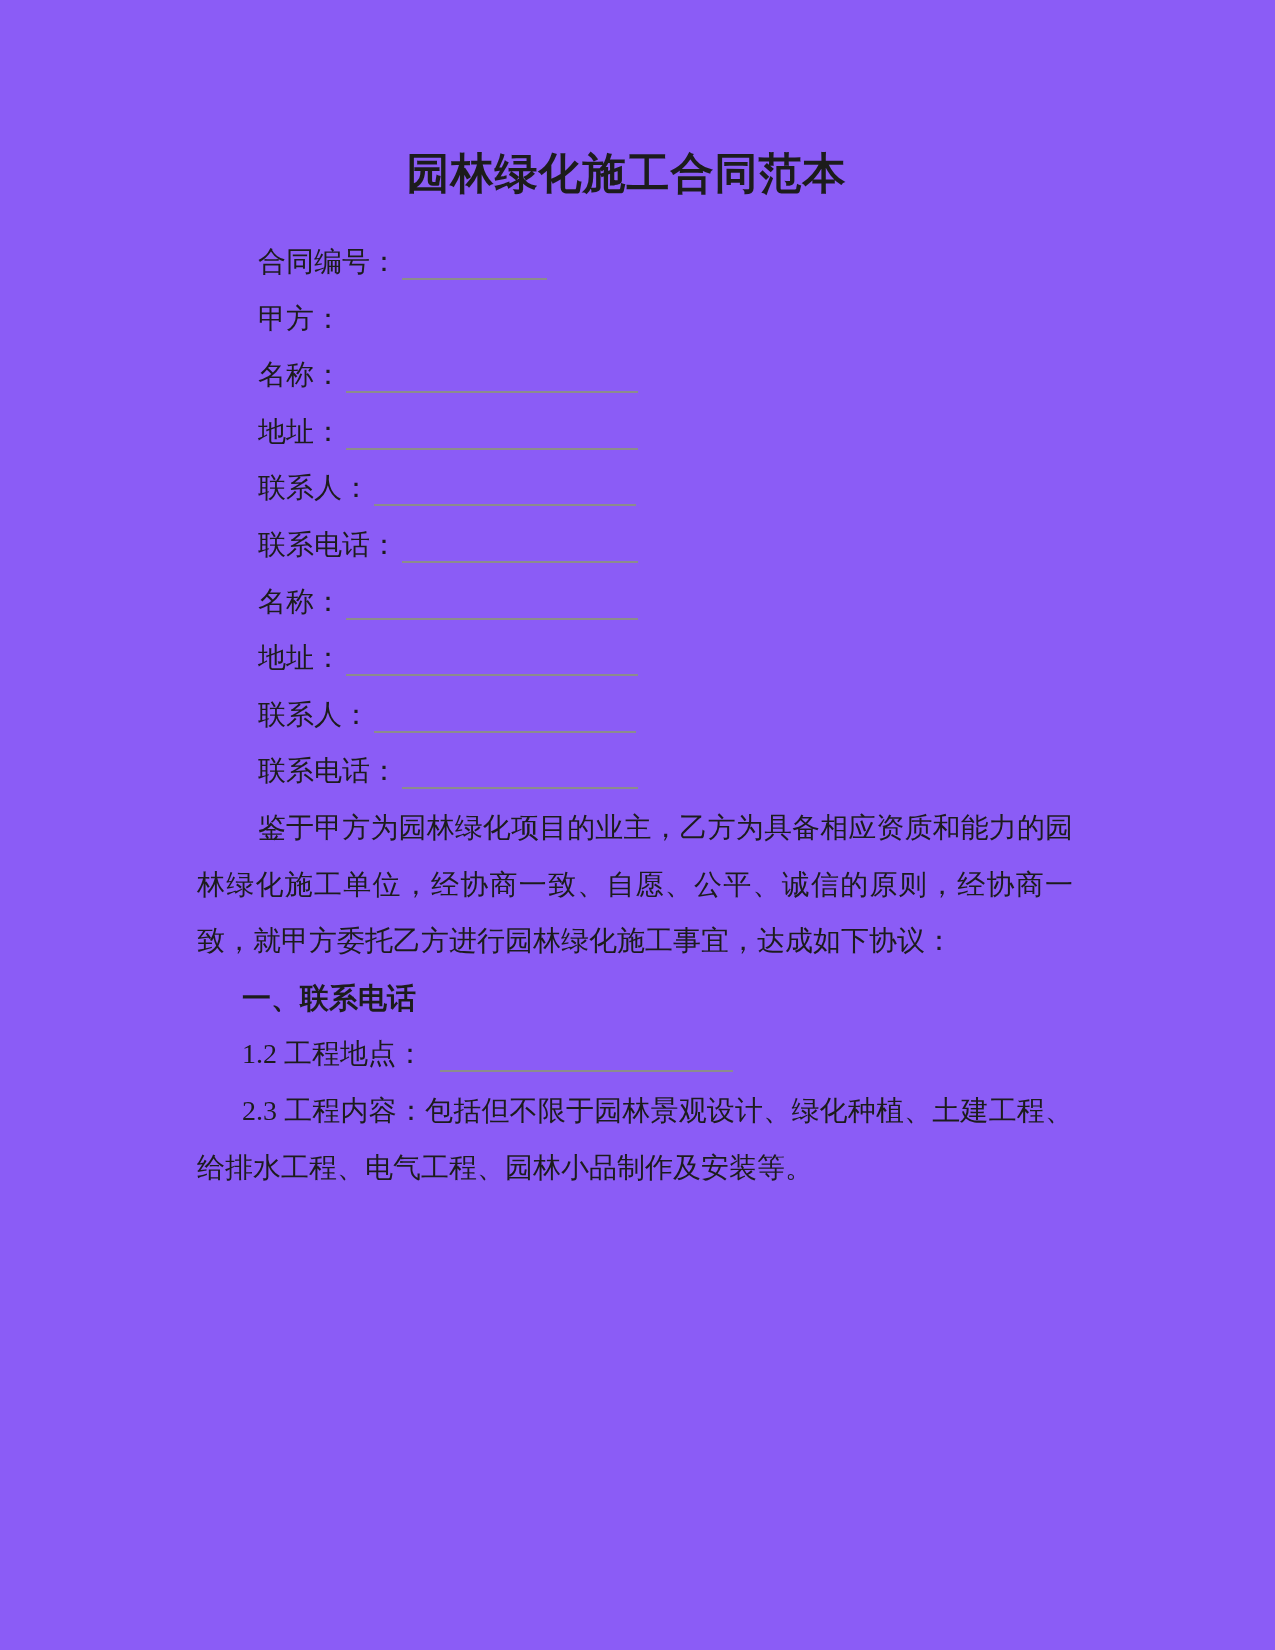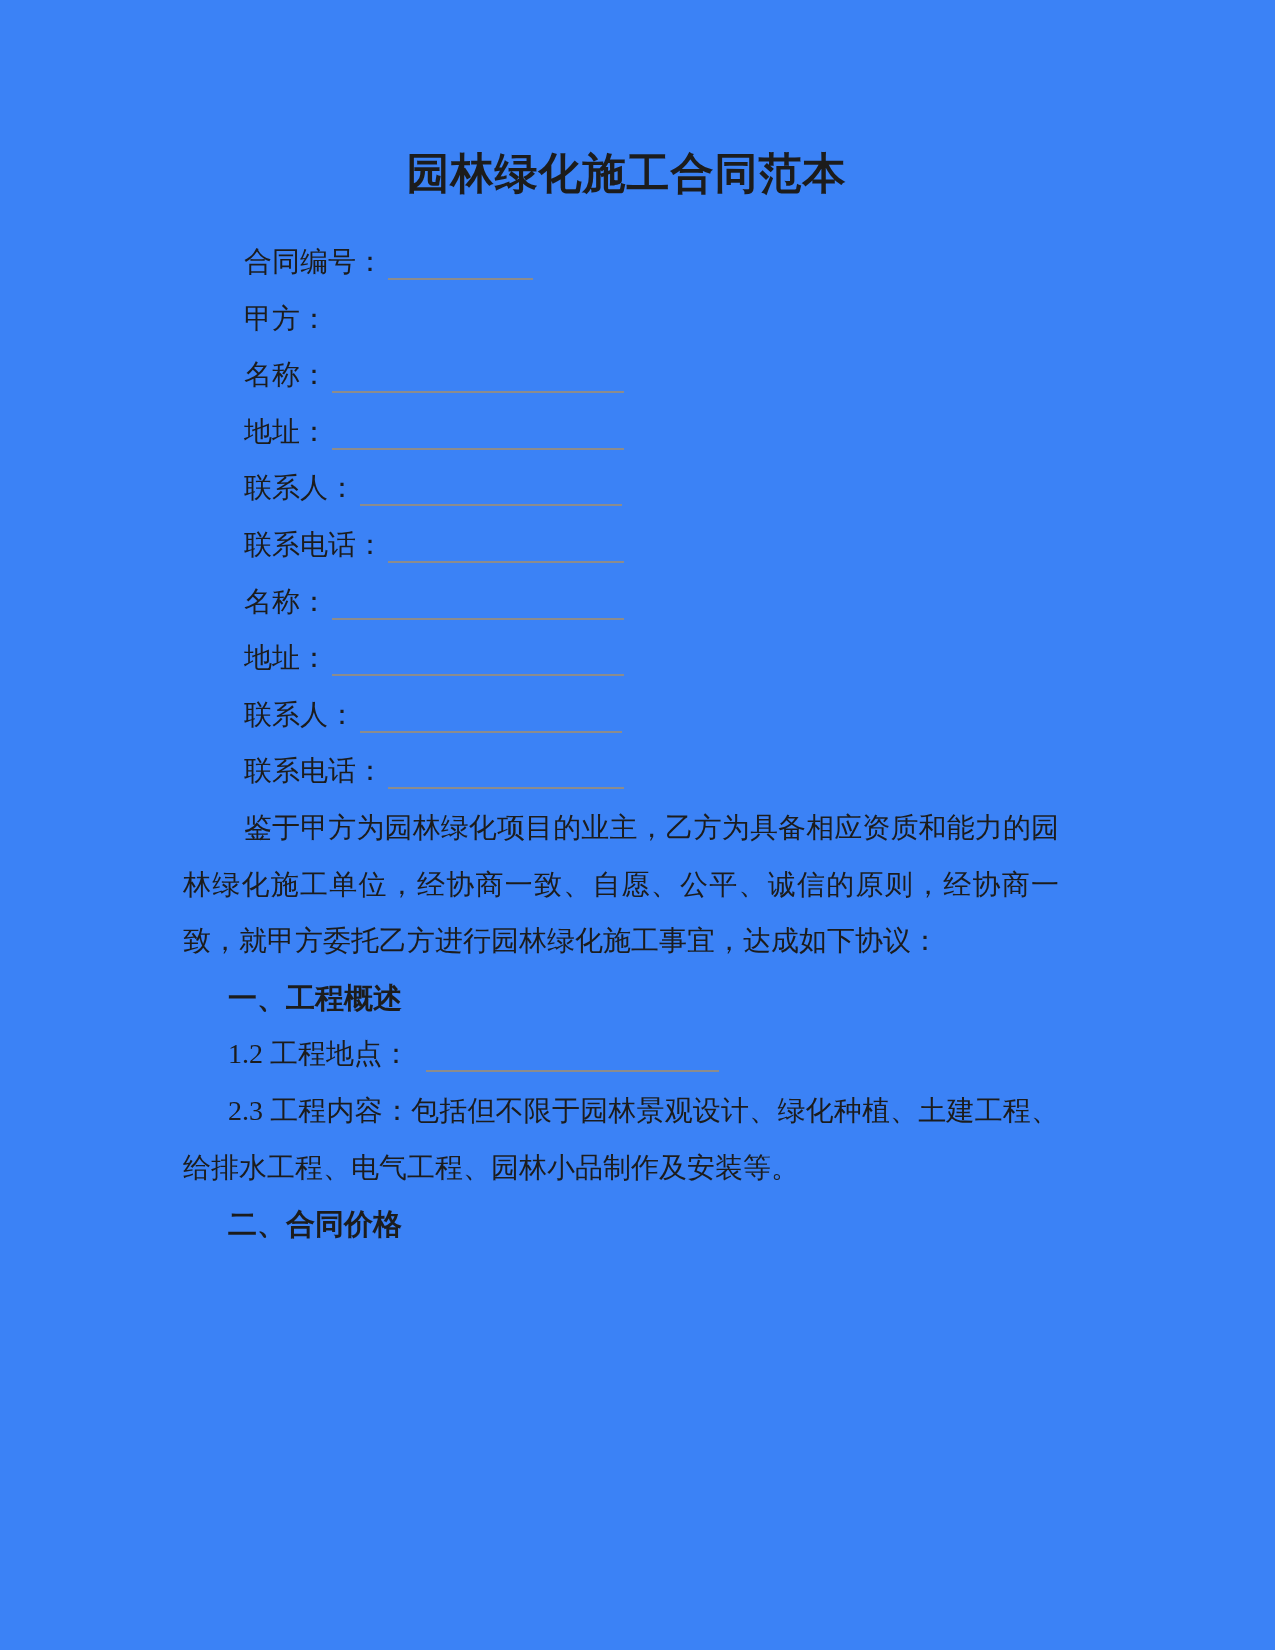--- a/index.html
+++ b/index.html
@@ -1,38 +1,38 @@
 <!DOCTYPE html>
 <html><head>
 <meta charset="utf-8">
 <style>
   html,body { margin:0; padding:0; background:#e8e8e8; }
   .page {
     position:relative;
     width:1275px; height:1650px;
     margin:0 auto;
-    background:#3b82f6;
+    background:#8b5cf6;
     overflow:hidden;
     font-family:"Liberation Serif","DejaVu Serif",serif;
     color:#1c1c1c;
   }
   .doc-title {
     position:absolute;
     top:148px; left:0; width:1253px;
     margin:0;
     text-align:center;
     font-size:43px;
     line-height:52px;
     font-weight:bold;
     font-family:"Liberation Serif","DejaVu Serif",serif;
     letter-spacing:1px;
   }
   .content {
     position:absolute;
-    top:234px; left:183px;
+    top:234px; left:197px;
     width:876px;
     font-size:28px;
     line-height:56.6px;
     text-align:justify;
   }
   .line { margin:0; }
   .f    { text-indent:61px; }   
   .n    { text-indent:45px; }   
   .h2 {
     font-weight:bold;
@@ -79,24 +79,23 @@
     <p class="line f"><span>名称：</span><span class="blank u292"></span></p>
 
     <p class="line f"><span>地址：</span><span class="blank u292"></span></p>
 
     <p class="line f"><span>联系人：</span><span class="blank u262"></span></p>
 
     <p class="line f"><span>联系电话：</span><span class="blank u236"></span></p>
 
     <p class="line f">鉴于甲方为园林绿化项目的业主，乙方为具备相应资质和能力的园林绿化施工单位，经协商一致、自愿、公平、诚信的原则，经协商一致，就甲方委托乙方进行园林绿化施工事宜，达成如下协议：</p>
 
-    <p class="line n h2">一、工程概述</p>
+    <p class="line n h2">一、联系电话</p>
 
 
     <p class="line n"><span>1.2 工程地点：</span><span class="blank gap u293"></span></p>
 
 
     <p class="line n">2.3 工程内容：包括但不限于园林景观设计、绿化种植、土建工程、给排水工程、电气工程、园林小品制作及安装等。</p>
 
-    <p class="line n h2">二、合同价格</p>
 
   </div>
 </div>
 
 </body></html>

